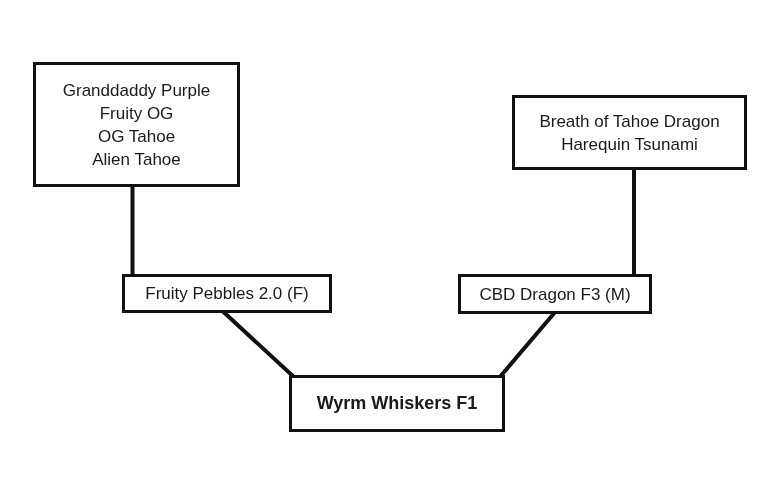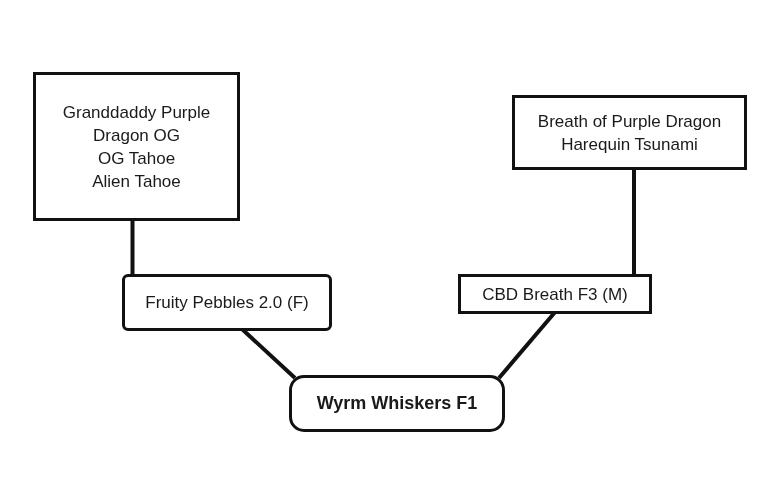--- a/index.html
+++ b/index.html
@@ -29,57 +29,57 @@
     background: #ffffff;
     display: flex;
     flex-direction: column;
     align-items: center;
     justify-content: center;
     text-align: center;
     font-size: 17px;
     line-height: 23px;
     z-index: 2;
   }
-  .node-ancestors-left  { left: 33px;  top: 72px;  width: 207px; height: 149px; }
+  .node-ancestors-left  { left: 33px;  top: 62px;  width: 207px; height: 125px; }
   .node-ancestors-right { left: 512px; top: 95px;  width: 235px; height: 75px; }
-  .node-mother          { left: 122px; top: 274px; width: 210px; height: 57px; border-radius: 6px; }
+  .node-mother          { left: 122px; top: 274px; width: 210px; height: 39px; }
   .node-father          { left: 458px; top: 274px; width: 194px; height: 40px; }
   .node-offspring       { left: 289px; top: 375px; width: 216px; height: 57px;
-                          font-weight: bold; font-size: 18px; border-radius: 15px; }
+                          font-weight: bold; font-size: 18px; }
   .strain-line { white-space: nowrap; }
 </style>
 </head>
 <body>
 
 <div class="canvas">
 
   <svg class="edges" viewBox="0 0 776 500" xmlns="http://www.w3.org/2000/svg">
     <line x1="132.5" y1="184" x2="132.5" y2="277" stroke="#111111" stroke-width="4"></line>
     <line x1="634" y1="167" x2="634" y2="277" stroke="#111111" stroke-width="4"></line>
     <line x1="222.5" y1="311" x2="295" y2="378" stroke="#111111" stroke-width="4"></line>
     <line x1="556" y1="311" x2="499" y2="378" stroke="#111111" stroke-width="4"></line>
   </svg>
 
   <div class="node node-ancestors-left">
     <div class="strain-line">Granddaddy Purple</div>
-    <div class="strain-line">Dragon OG</div>
+    <div class="strain-line">Fruity OG</div>
     <div class="strain-line">OG Tahoe</div>
     <div class="strain-line">Alien Tahoe</div>
   </div>
 
   <div class="node node-ancestors-right">
-    <div class="strain-line">Breath of Purple Dragon</div>
+    <div class="strain-line">Breath of Tahoe Dragon</div>
     <div class="strain-line">Harequin Tsunami</div>
   </div>
 
   <div class="node node-mother">
     <div class="strain-line">Fruity Pebbles 2.0 (F)</div>
   </div>
 
   <div class="node node-father">
-    <div class="strain-line">CBD Breath F3 (M)</div>
+    <div class="strain-line">CBD Dragon F3 (M)</div>
   </div>
 
   <div class="node node-offspring">
     <div class="strain-line">Wyrm Whiskers F1</div>
   </div>
 
 </div>
 
 </body></html>

